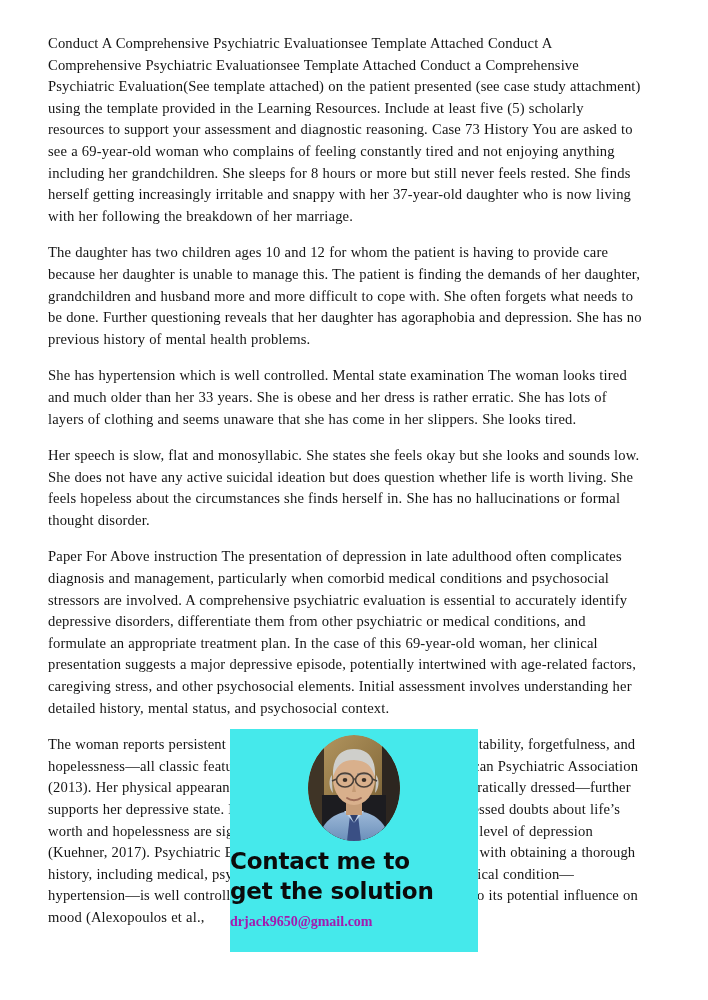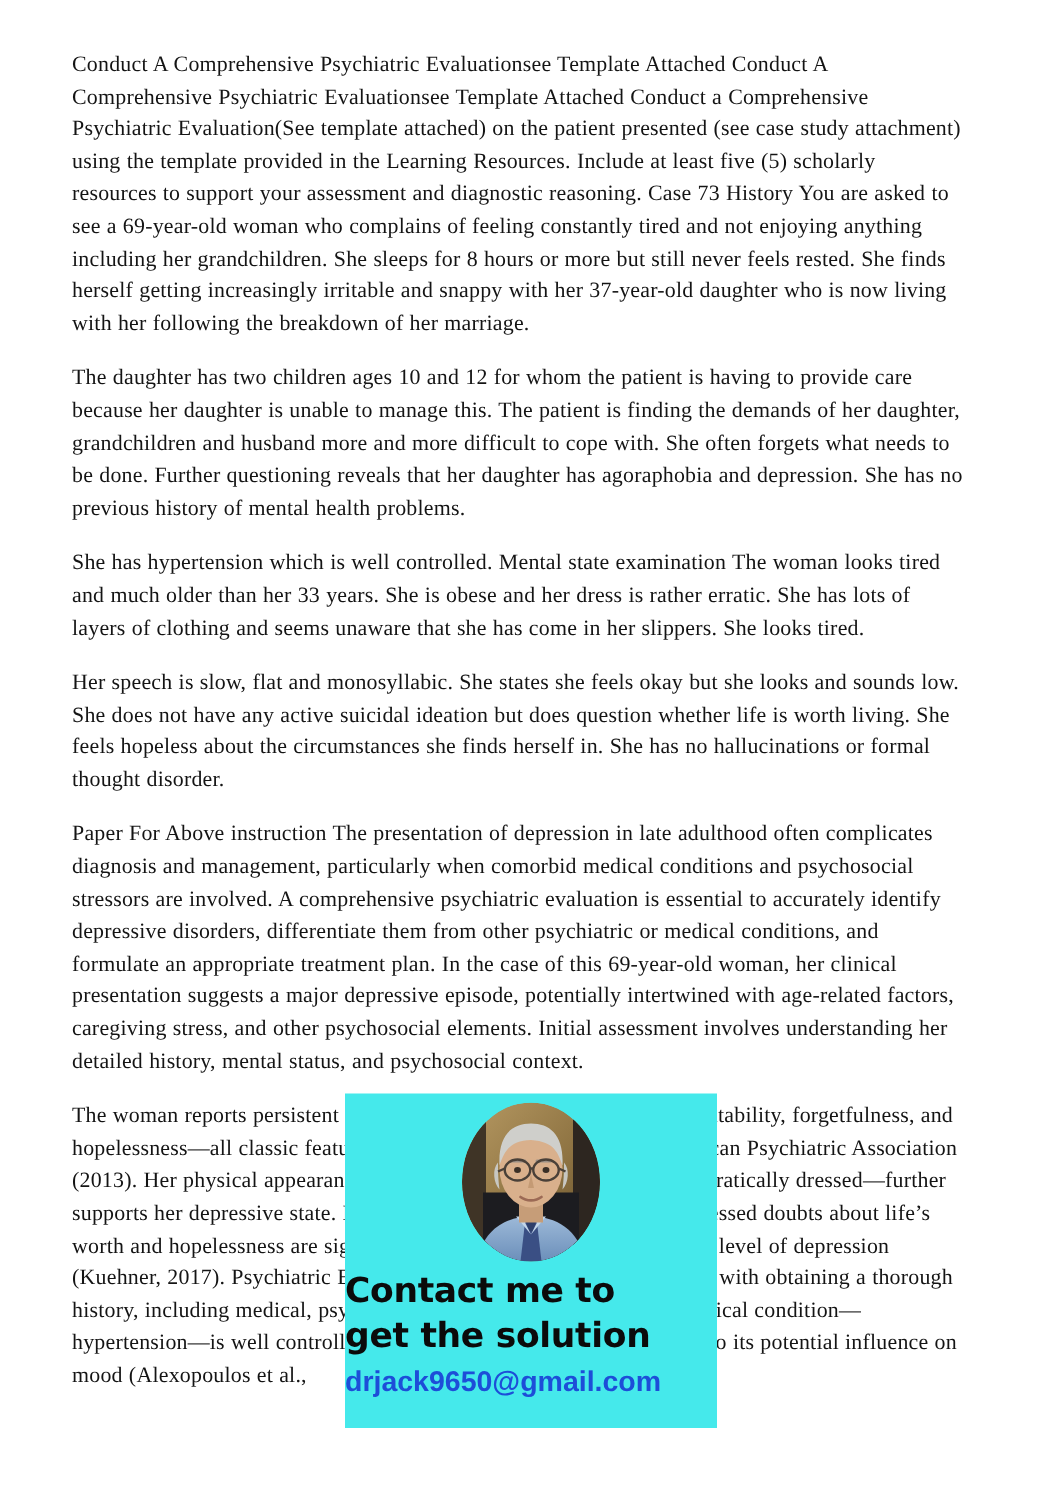--- a/index.html
+++ b/index.html
@@ -79,25 +79,25 @@
   .contact-head {
     font-family: "DejaVu Sans", "Liberation Sans", sans-serif;
     font-weight: bold;
     font-size: 23px;
     line-height: 30px;
     color: #0b0b0b;
     letter-spacing: -0.2px;
   }
   .contact-email {
     margin-top: 3px;
-    font-family: Liberation Sans, sans-serif;
+    font-family: Liberation Serif, serif;
     font-weight: bold;
-    font-size: 19px;
+    font-size: 14px;
     line-height: 26px;
-    color: #1d4ed8;
+    color: #a21caf;
   }
 </style>
 </head>
 <body>
 
 <div id="page">
 
   <div id="doc-body">
     <p class="para">Conduct A Comprehensive Psychiatric Evaluationsee Template Attached Conduct A Comprehensive Psychiatric Evaluationsee Template Attached Conduct a Comprehensive Psychiatric Evaluation(See template attached) on the patient presented (see case study attachment) using the template provided in the Learning Resources. Include at least five (5) scholarly resources to support your assessment and diagnostic reasoning. Case 73 History You are asked to see a 69-year-old woman who complains of feeling constantly tired and not enjoying anything including her grandchildren. She sleeps for 8 hours or more but still never feels rested. She finds herself getting increasingly irritable and snappy with her 37-year-old daughter who is now living with her following the breakdown of her marriage.</p>
     <p class="para">The daughter has two children ages 10 and 12 for whom the patient is having to provide care because her daughter is unable to manage this. The patient is finding the demands of her daughter, grandchildren and husband more and more difficult to cope with. She often forgets what needs to be done. Further questioning reveals that her daughter has agoraphobia and depression. She has no previous history of mental health problems.</p>

